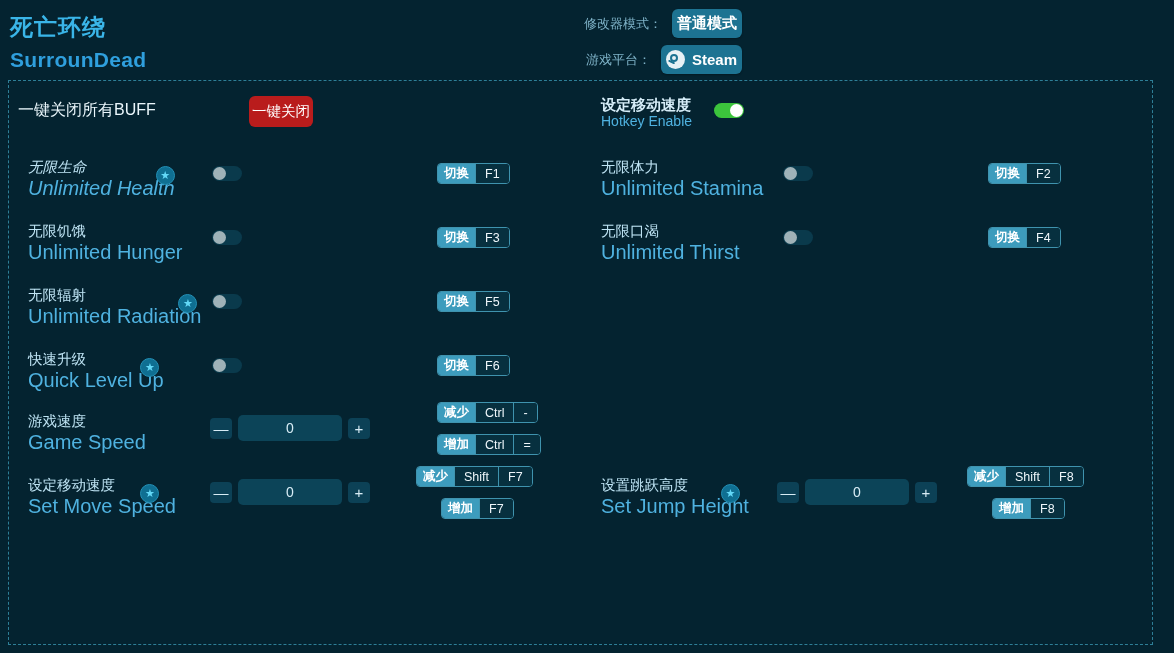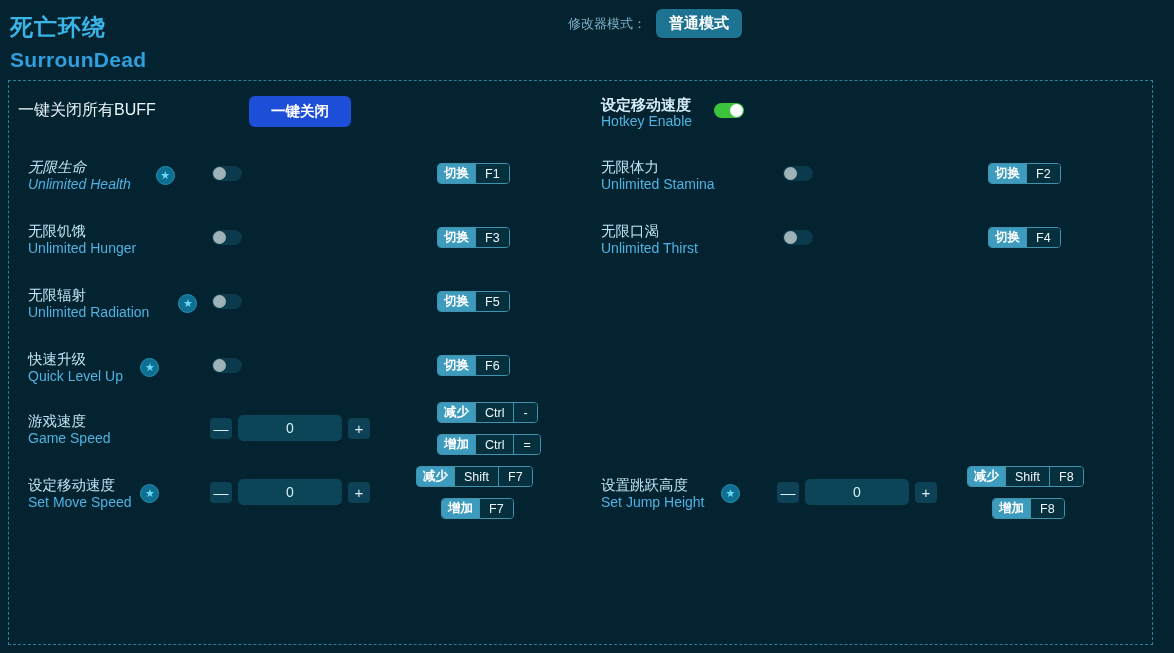--- a/index.html
+++ b/index.html
@@ -16,21 +16,21 @@
   .header{position:absolute;left:0;top:0;width:1174px;height:82px;}
   .title-cn{position:absolute;left:10px;top:12px;font-size:23px;font-weight:bold;color:#3ab5e8;letter-spacing:1px;}
   .title-en{position:absolute;left:10px;top:48px;font-size:21px;font-weight:bold;color:#2f9fdd;letter-spacing:.3px;}
 
   .hdr-row{position:absolute;display:flex;align-items:center;}
   .hdr-row.r1{right:432px;top:9px;}
   .hdr-row.r2{right:432px;top:45px;}
   .hdr-label{font-size:13px;color:#7fb3c8;margin-right:10px;white-space:nowrap;}
   .pill-btn{
     background:#1d7392;color:#ffffff;border-radius:6px;
-    font-size:15px;font-weight:bold;padding:5px 13px;
+    font-size:15px;font-weight:bold;padding:5px 5px;
     display:flex;align-items:center;gap:7px;white-space:nowrap;
     box-shadow:0 1px 2px rgba(0,0,0,.3);
   }
   .steam-ic{
     width:19px;height:19px;border-radius:50%;
     background:#e8f1f5;position:relative;flex:0 0 auto;
     display:block;
   }
   .steam-ic::before{
     content:"";position:absolute;left:4px;top:3.5px;
@@ -43,21 +43,21 @@
     transform:rotate(25deg);border-radius:2px;
   }
 
   
   .panel{
     position:absolute;left:8px;top:80px;width:1145px;height:565px;
     border:1px dashed #2e7f97;box-sizing:border-box;
   }
   .label{position:absolute;line-height:1.12;white-space:nowrap;}
   .label .cn{font-size:14.5px;color:#bfe4f4;display:block;}
-  .label .en{font-size:14px;color:#4fb2e0;display:block;margin-top:2px;}
+  .label .en{font-size:20px;color:#4fb2e0;display:block;margin-top:2px;}
 
   .star{
     position:absolute;width:19px;height:19px;border-radius:50%;
     background:#0f6f92;border:1px solid #2390b6;box-sizing:border-box;
     display:flex;align-items:center;justify-content:center;
     font-size:11px;color:#63d8f7;line-height:1;
   }
 
   
   .toggle{position:absolute;width:30px;height:15px;border-radius:8px;background:#0a3a4c;}
@@ -76,40 +76,47 @@
 
   
   .stepper{position:absolute;display:flex;align-items:center;gap:6px;}
   .stepper .sbtn{width:22px;height:21px;border-radius:4px;background:#0c4156;
        color:#d7ecf5;font-size:15px;display:flex;align-items:center;justify-content:center;line-height:1;}
   .stepper .sval{width:104px;height:26px;border-radius:5px;background:#0c4458;
        color:#d8edf6;font-size:14px;display:flex;align-items:center;justify-content:center;}
 
   
   .allbuff-label{position:absolute;left:18px;top:100px;font-size:16px;color:#eaf6fb;font-weight:normal;}
-  .allbuff-btn{position:absolute;left:249px;top:96px;background:#1d4ed8;color:#fff;
-     border-radius:6px;font-size:14.5px;font-weight:bold;padding:6px 22px;}
+  .allbuff-btn{position:absolute;left:249px;top:96px;background:#b91c1c;color:#fff;
+     border-radius:6px;font-size:14.5px;font-weight:normal;padding:6px 3px;}
   .hk-label{position:absolute;left:601px;top:96px;line-height:1.15;}
   .hk-label .cn{font-size:15px;font-weight:bold;color:#d6edf8;display:block;}
   .hk-label .en{font-size:14px;color:#4fb2e0;display:block;margin-top:0;}
 </style>
 </head>
 <body>
 
 <div class="header">
   <div class="title-cn">死亡环绕</div>
   <div class="title-en">SurrounDead</div>
 
   <div class="hdr-row r1">
     <span class="hdr-label">修改器模式：</span>
     <span class="pill-btn">
       <span>普通模式</span>
     </span>
   </div>
 
+  <div class="hdr-row r2">
+    <span class="hdr-label">游戏平台：</span>
+    <span class="pill-btn">
+      <span class="steam-ic"></span>
+      <span>Steam</span>
+    </span>
+  </div>
 </div>
 
 <div class="panel"></div>
 
 <div class="allbuff-label">一键关闭所有BUFF</div>
 <div class="allbuff-btn">一键关闭</div>
 
 <div class="hk-label">
   <span class="cn">设定移动速度</span>
   <span class="en">Hotkey Enable</span>

